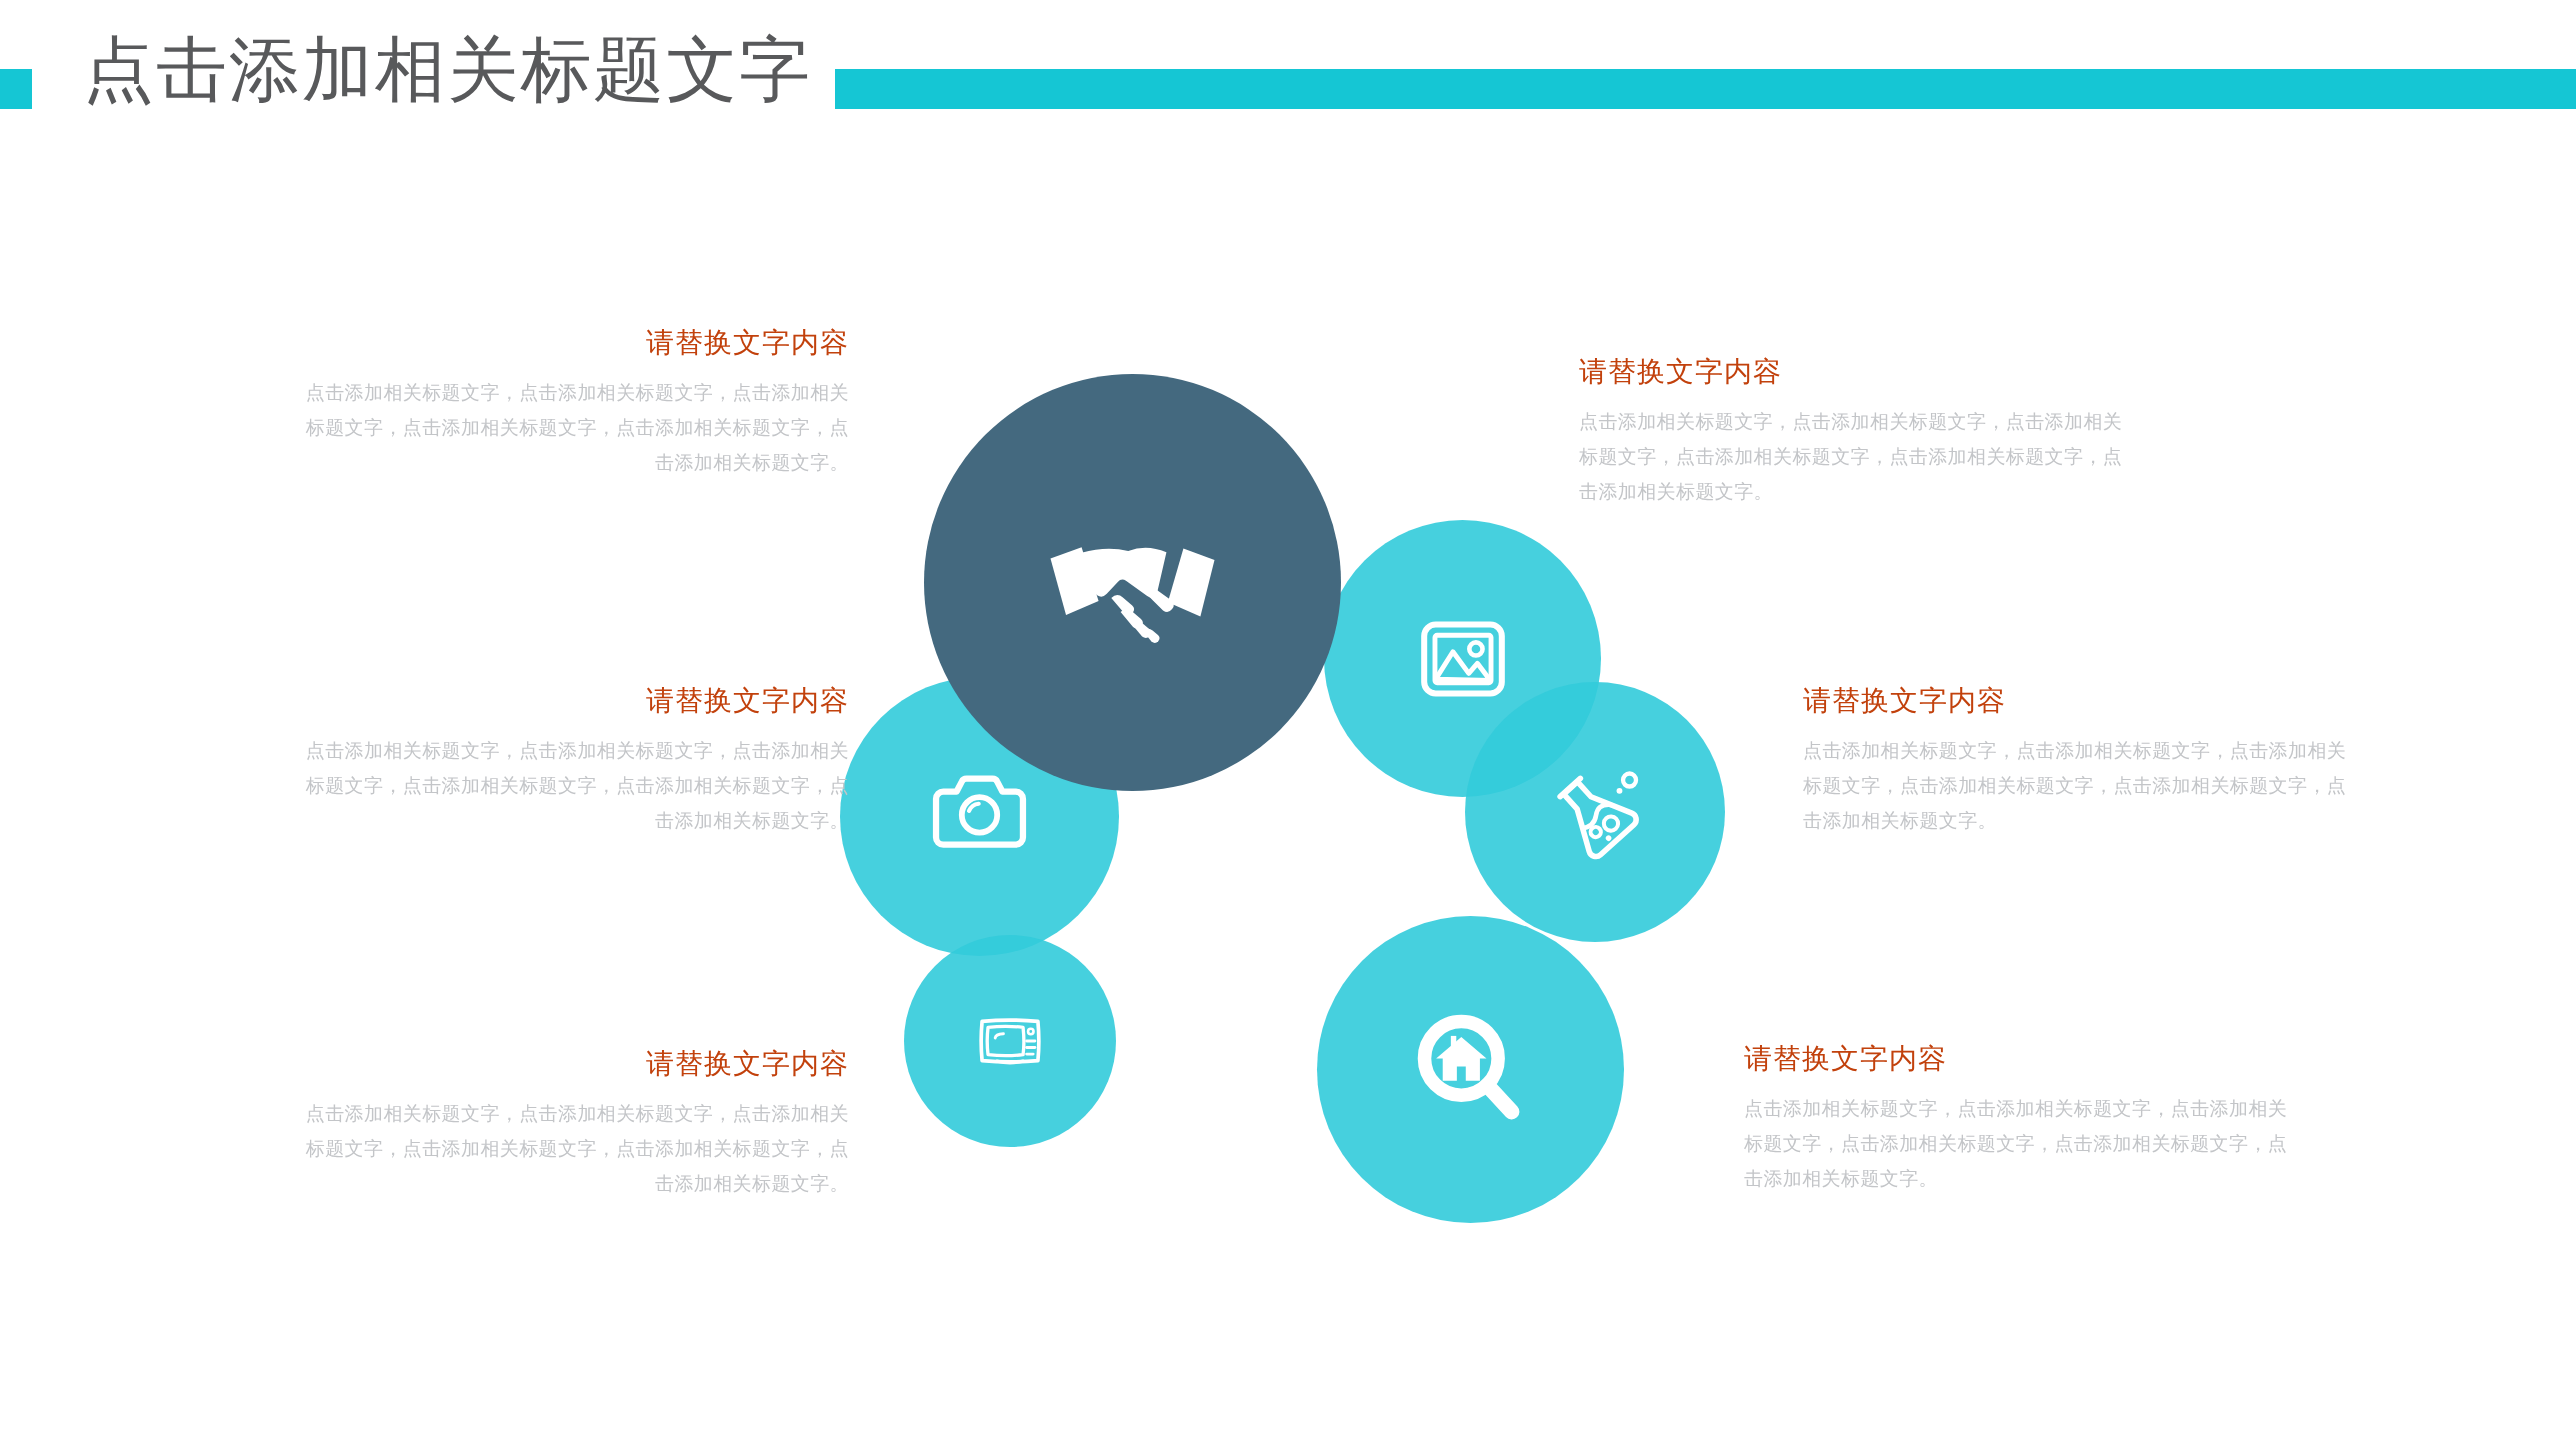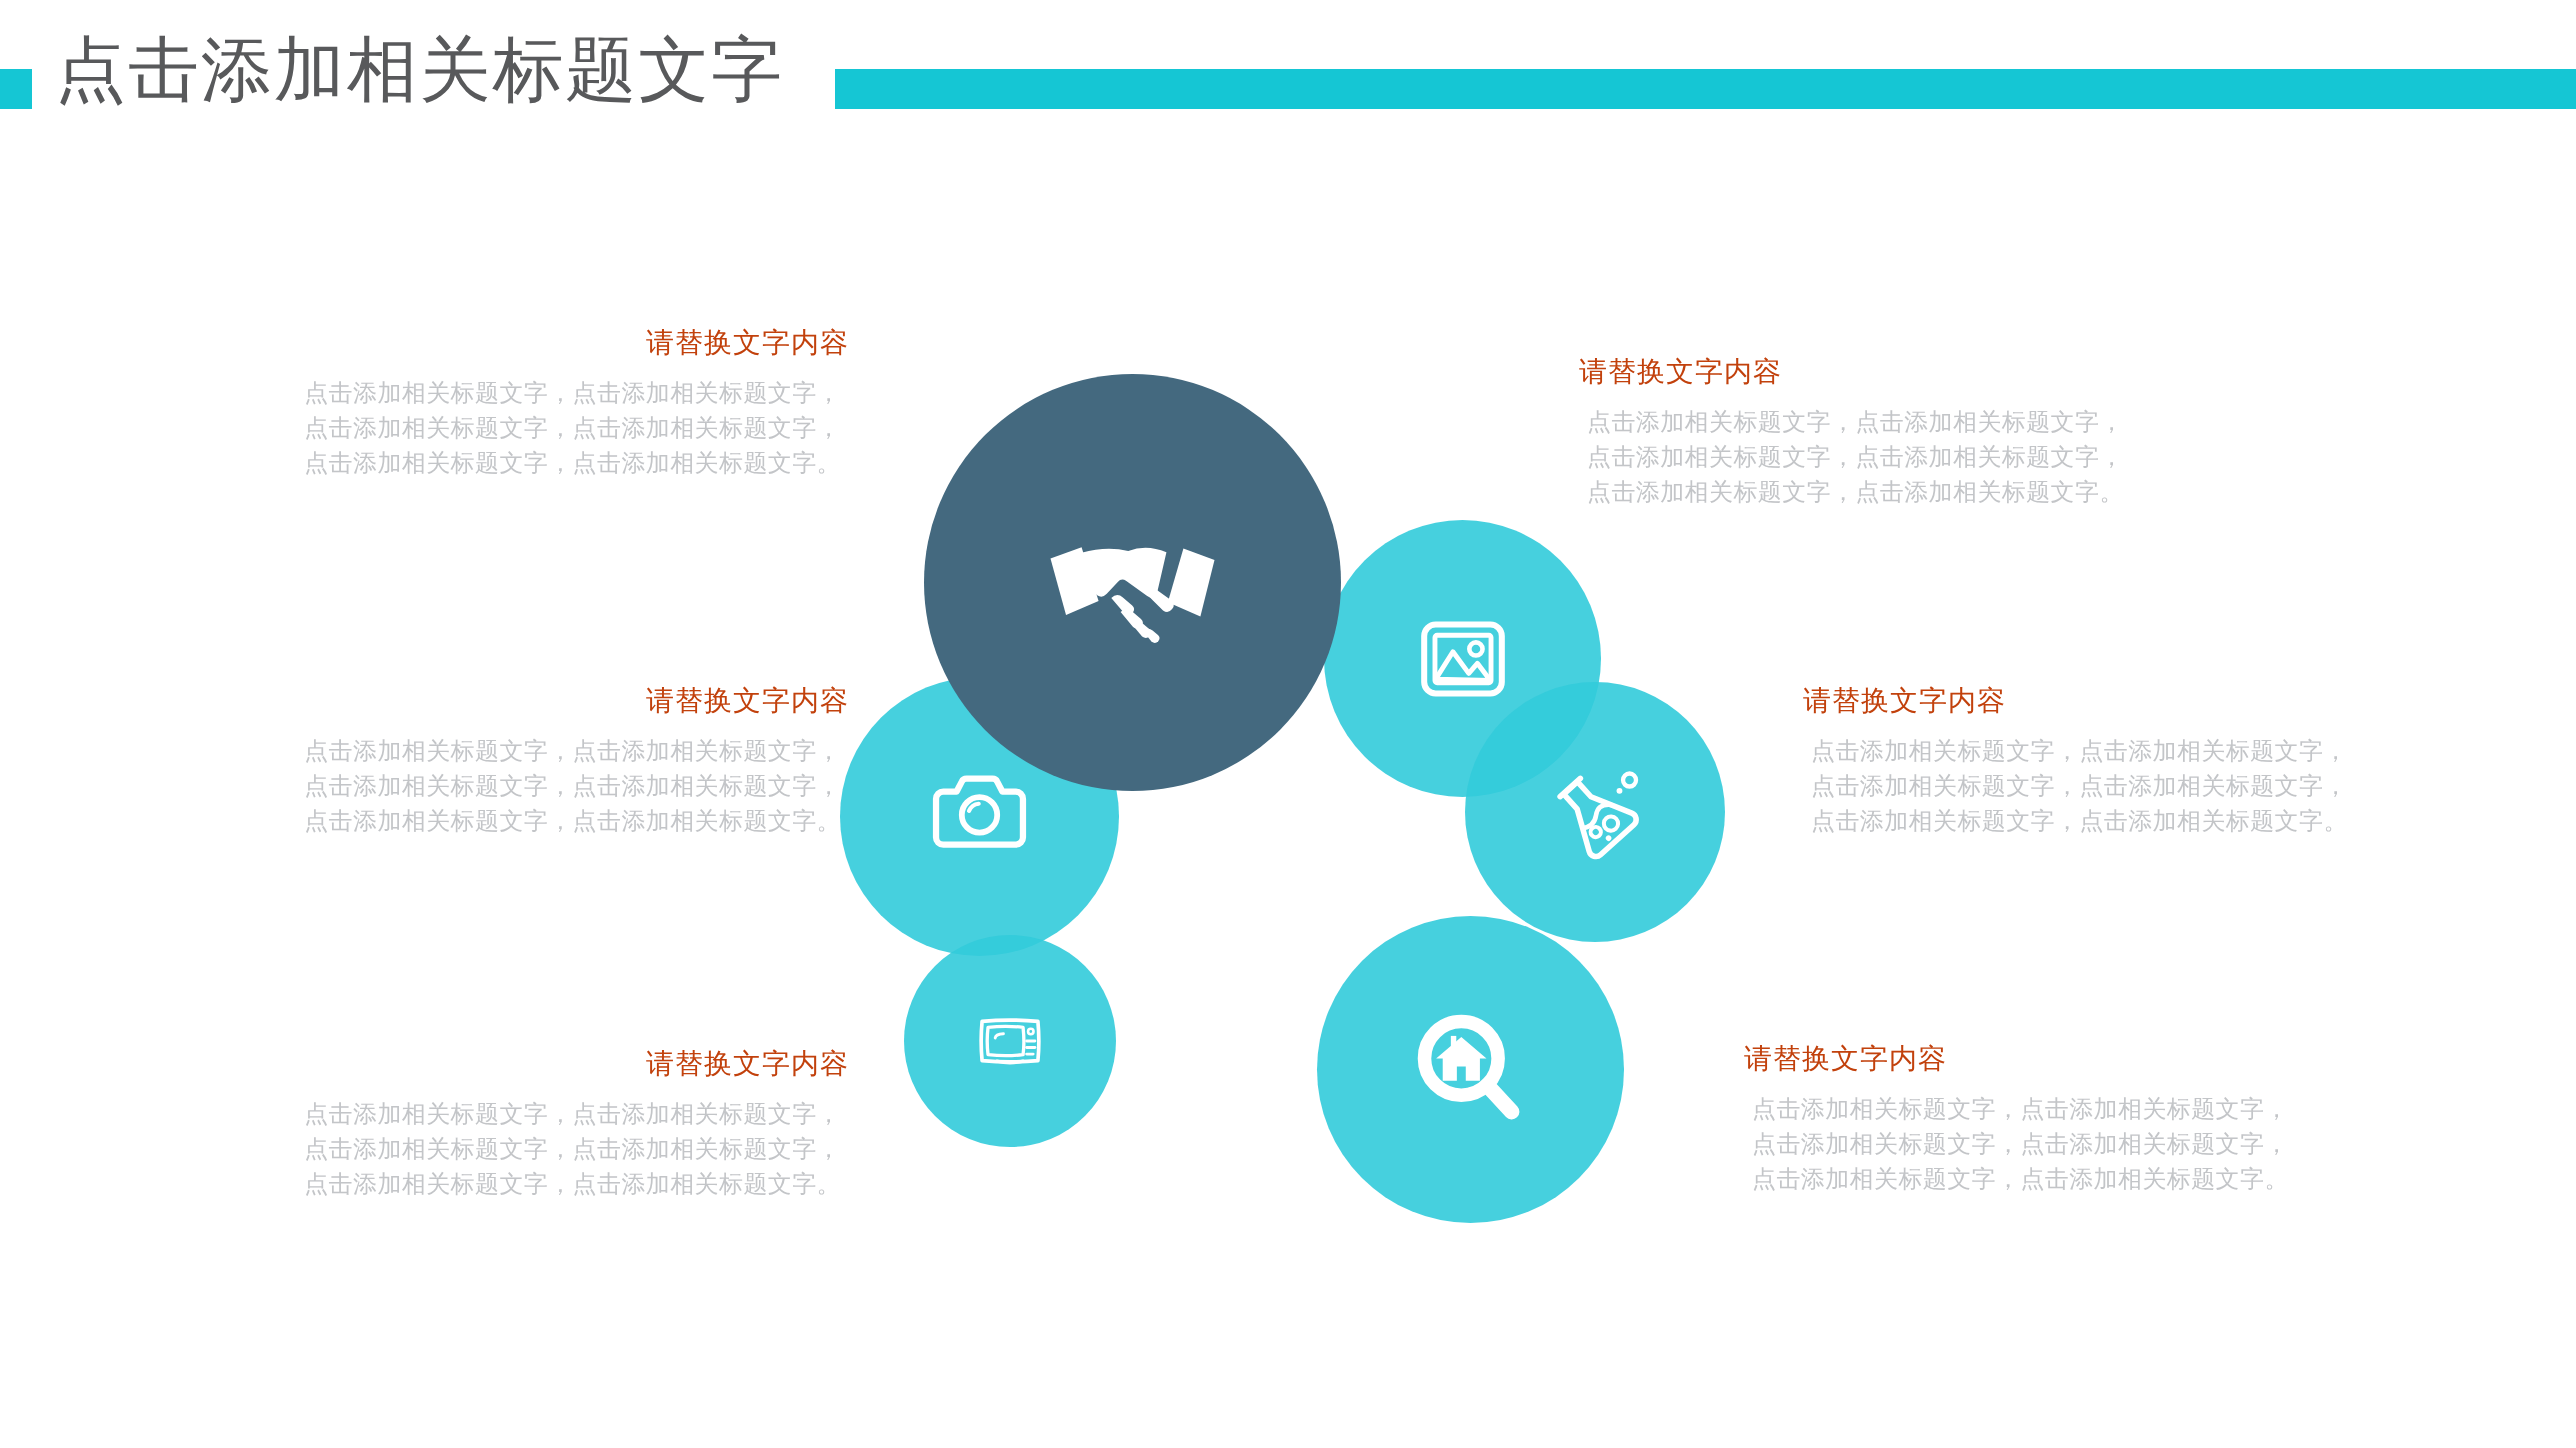--- a/index.html
+++ b/index.html
@@ -15,36 +15,36 @@
   #header{position:absolute;left:0;top:0;width:2576px;height:162px;}
   #header-square{
     position:absolute;left:0;top:69px;width:31.5px;height:40px;
     background:#15c6d4;
   }
   #header-bar{
     position:absolute;left:835px;top:69px;width:1741px;height:40px;
     background:#15c6d4;
   }
   #page-title{
-    position:absolute;left:55px;top:17px;
+    position:absolute;left:83px;top:17px;
     font-size:71px;line-height:105px;
     color:#58595b;
     letter-spacing:1.9px;
     white-space:nowrap;
     font-weight:400;
   }
 
   
   .txt-block{position:absolute;width:553px;}
   .txt-block .t-head{
     font-size:28px;line-height:38px;color:#c2410c;margin:0 0 13.4px 0;
     letter-spacing:1px;font-weight:400;
   }
   .txt-block .t-body{
-    font-size:24px;line-height:35px;color:#c3c5c8;margin:8px;
+    font-size:19px;line-height:35px;color:#c3c5c8;margin:0;
     letter-spacing:0.4px;
   }
   .align-right{text-align:right;}
   .align-left{text-align:left;}
 
   #tb-l1{left:296px;top:324px;}
   #tb-l2{left:296px;top:682px;}
   #tb-l3{left:296px;top:1045px;}
   #tb-r1{left:1579px;top:353px;}
   #tb-r2{left:1803px;top:682px;}

